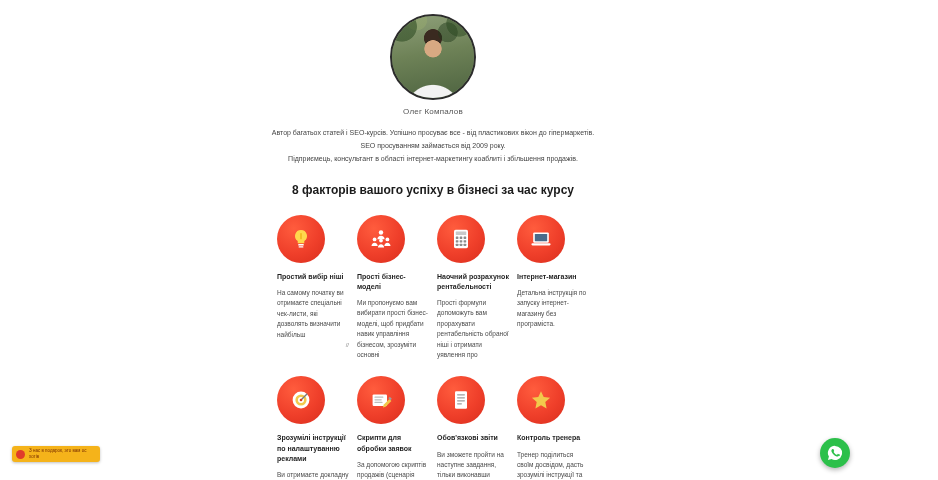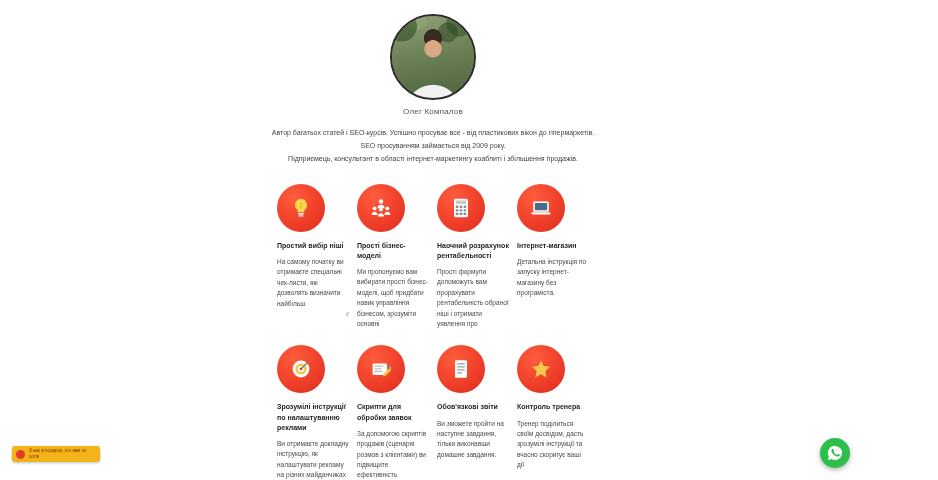--- a/index.html
+++ b/index.html
@@ -178,20 +178,21 @@
       <div class="avatar-foliage"></div>
     </div>
     <div class="author-name">Олег Компалов</div>
     <div class="author-bio">
       <p>Автор багатьох статей і SEO-курсів. Успішно просуває все - від пластикових вікон до гіпермаркетів.</p>
       <p>SEO просуванням займається від 2009 року.</p>
       <p>Підприємець, консультант в області інтернет-маркетингу коаблиті і збільшення продажів.</p>
     </div>
   </div>
 
+  <div class="section-title">8 факторів вашого успіху в бізнесі за час курсу</div>
 
   <div class="features">
 
     <div class="feature">
       <div class="f-icon">
         <svg width="24" height="24" viewBox="0 0 24 24">
           <path d="M12 3a6 6 0 0 0-3.3 11v2.2h6.6V14A6 6 0 0 0 12 3z" fill="#ffd84d"></path>
           <rect x="9.2" y="17" width="5.6" height="1.5" rx=".6" fill="#ffffff"></rect>
           <rect x="9.6" y="19.2" width="4.8" height="1.4" rx=".6" fill="#ffffff"></rect>
           <path d="M12 6.2v6" stroke="#e8a400" stroke-width="1" fill="none"></path>

